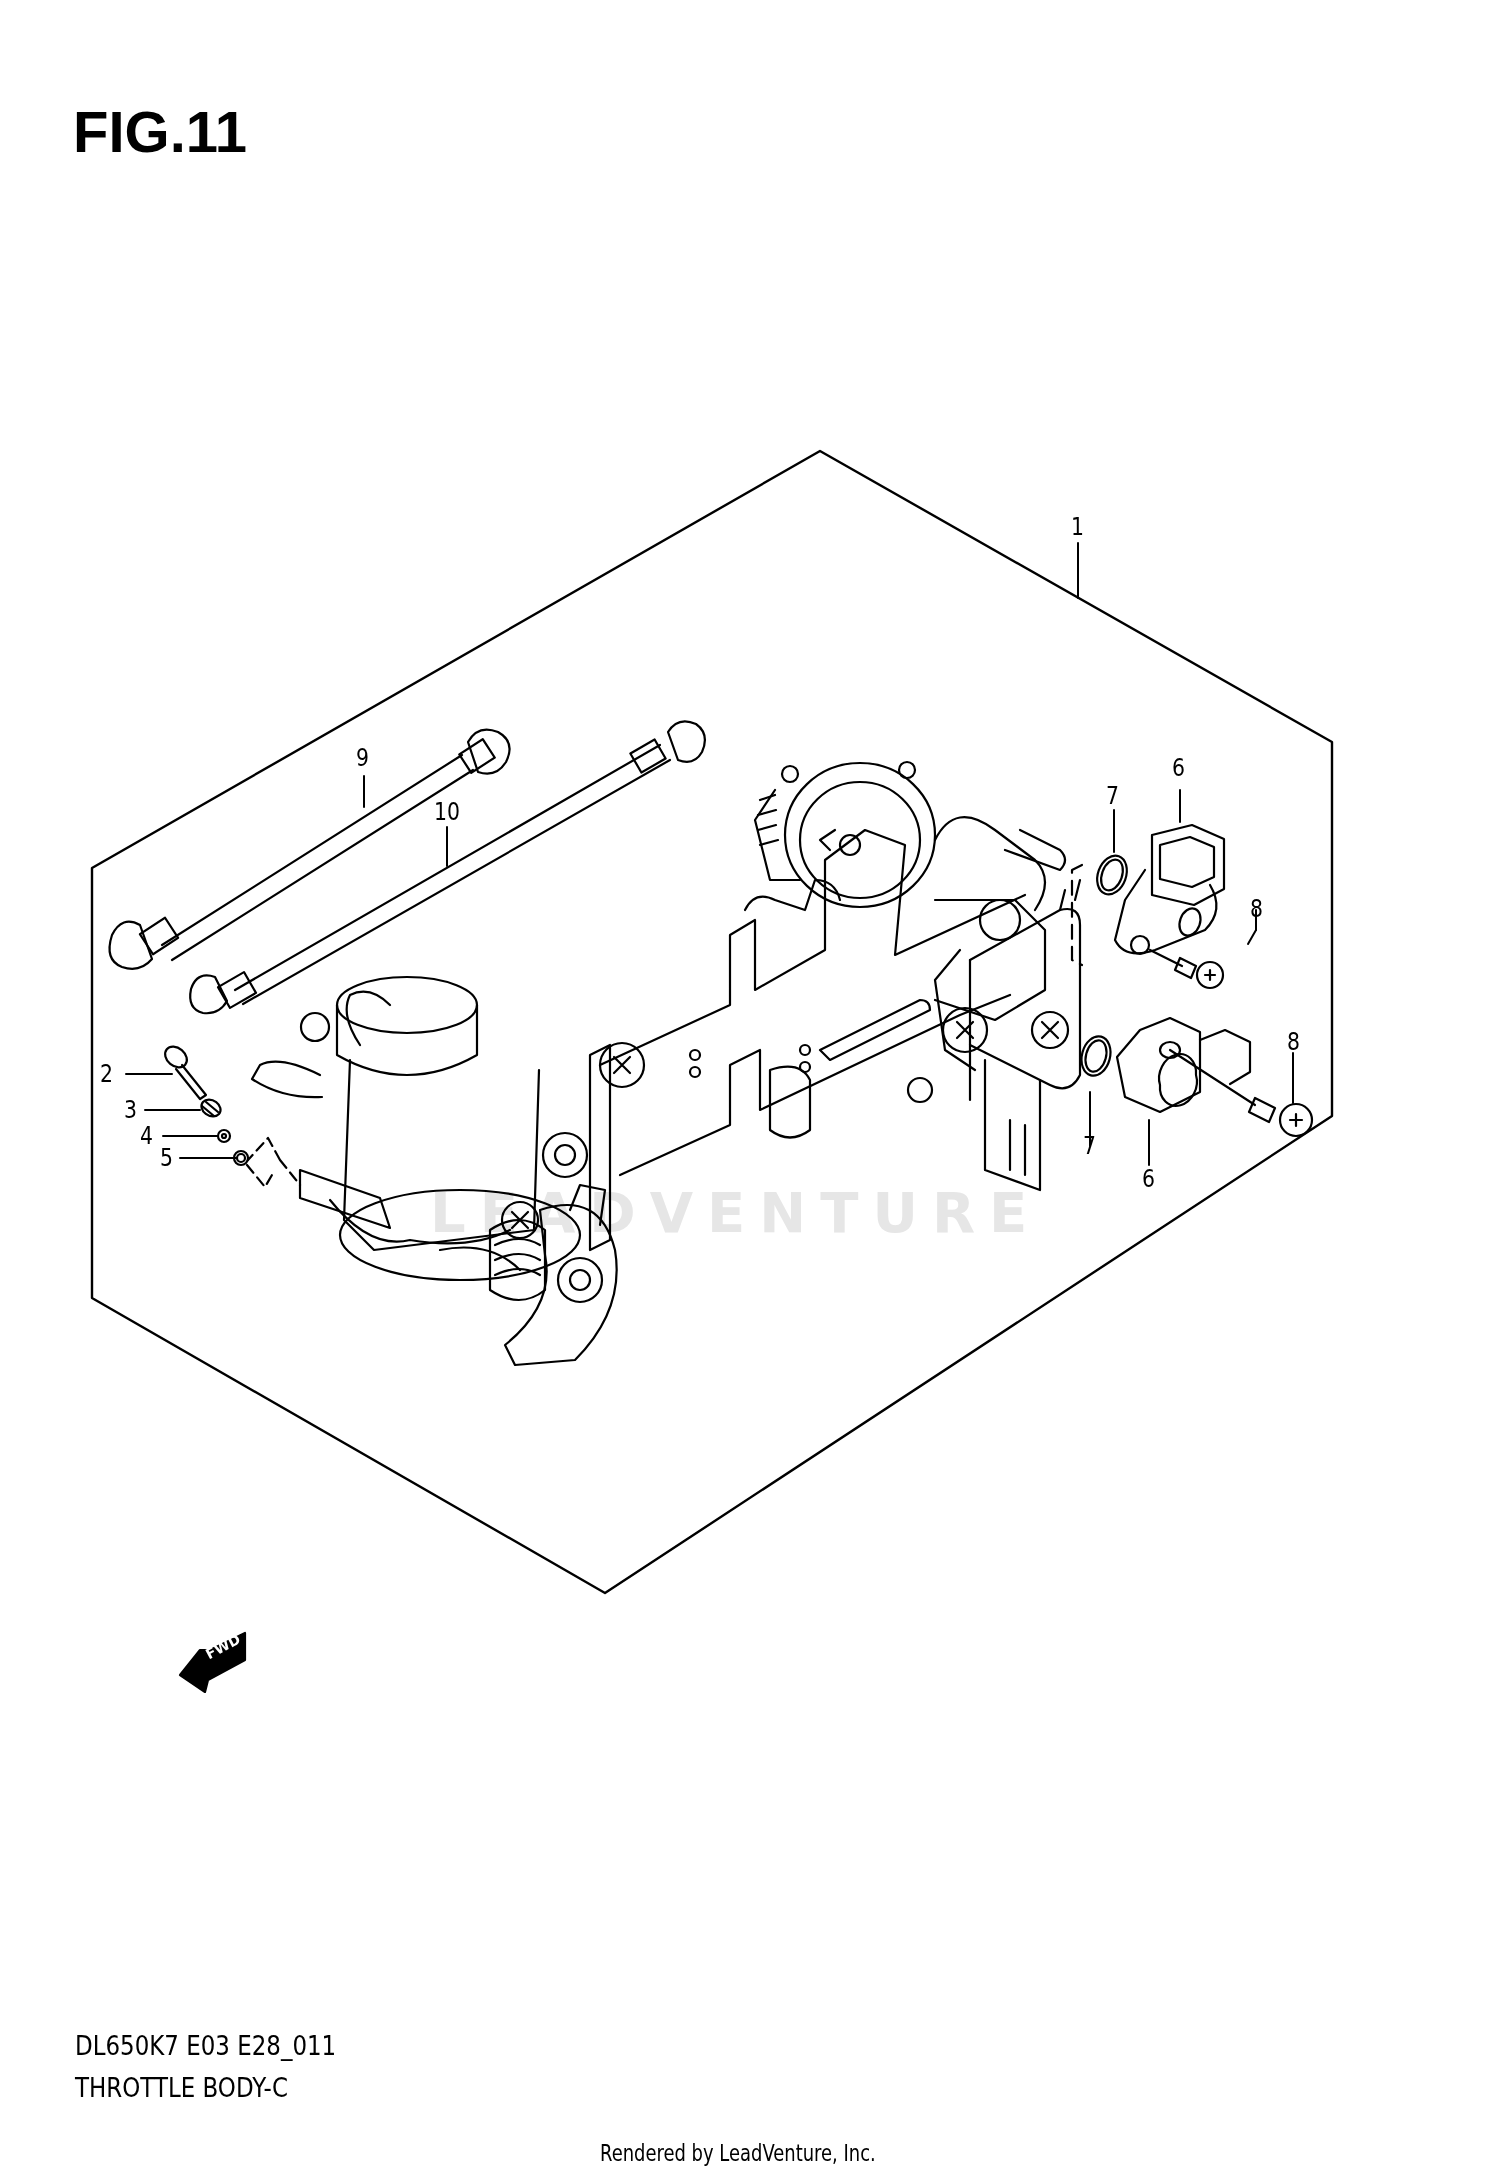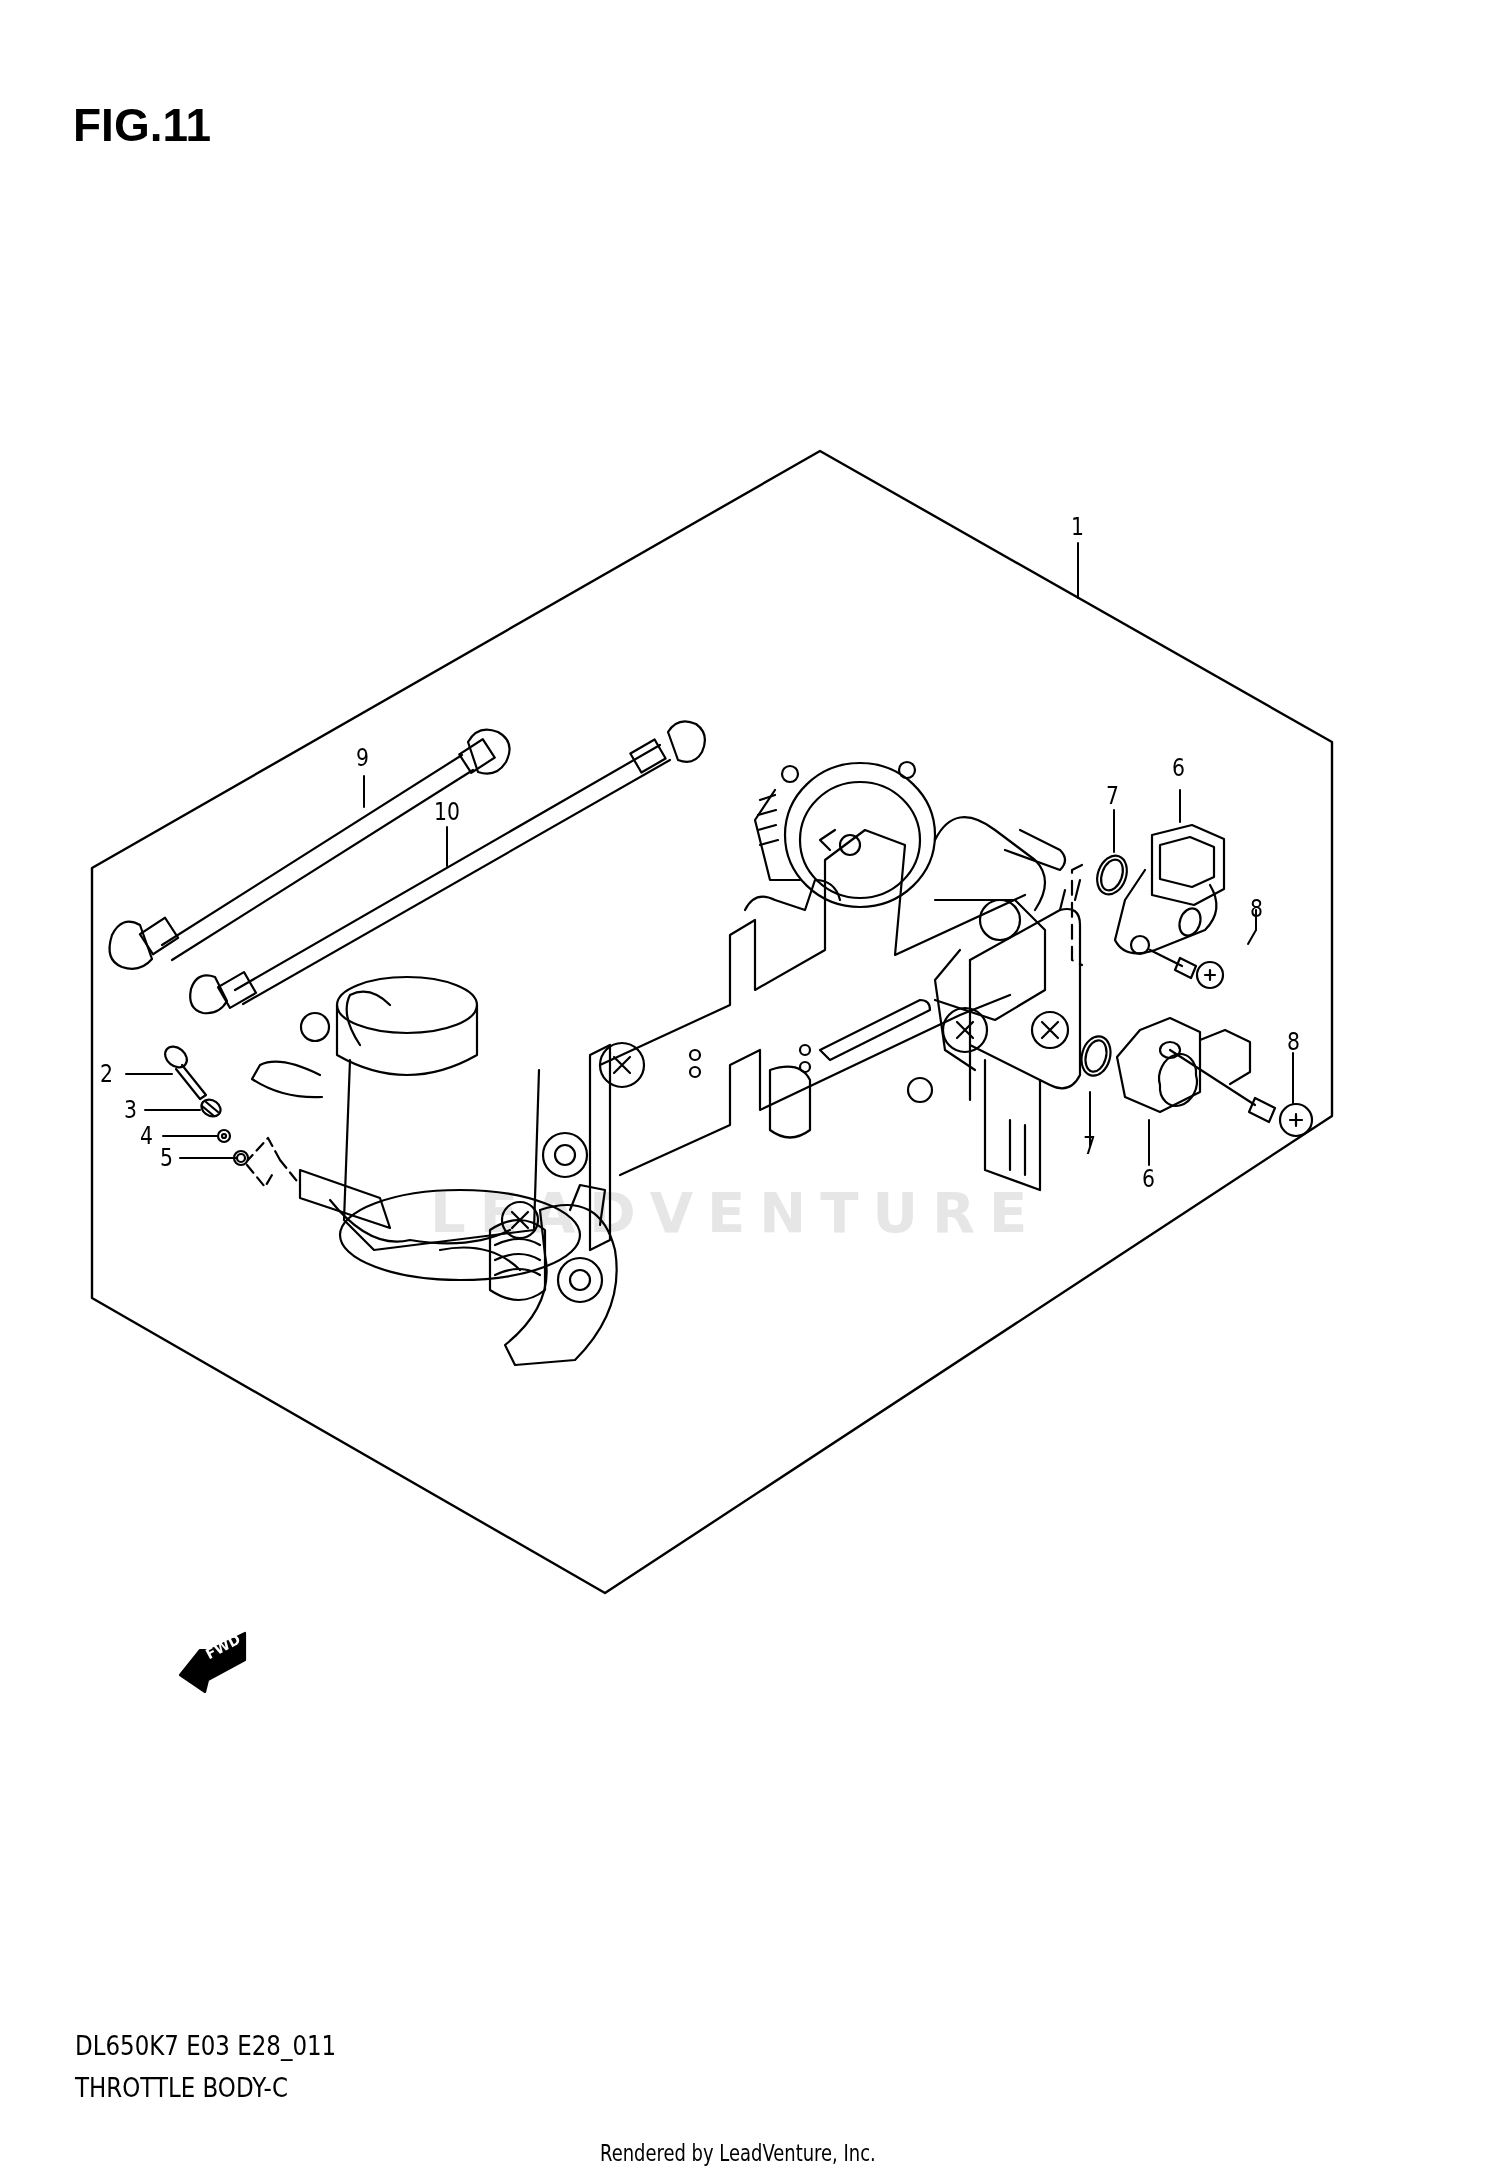--- a/index.html
+++ b/index.html
@@ -1,17 +1,17 @@
 <!DOCTYPE html>
 <html><head>
 <meta charset="utf-8">
 <style>
   html, body { margin:0; padding:0; background:#ffffff; }
   body { width:1500px; height:2172px; position:relative; overflow:hidden; font-family:"Liberation Sans", sans-serif; color:#000; }
-  .fig-title { position:absolute; left:73px; top:98px; font-size:46px; font-weight:bold; letter-spacing:0px; font-family:"Liberation Sans", sans-serif; }
+  .fig-title { position:absolute; left:73px; top:98px; font-size:58px; font-weight:bold; letter-spacing:0px; font-family:"Liberation Sans", sans-serif; }
   .diagram { position:absolute; left:0; top:0; width:1500px; height:2172px; }
   .callout { position:absolute; font-family:"DejaVu Sans", sans-serif; font-size:24px; line-height:24px; transform:scaleX(0.85); transform-origin:left top; }
   .watermark { position:absolute; left:430px; top:1180px; font-family:"DejaVu Sans", sans-serif; font-weight:bold; font-size:56px; letter-spacing:14px; color:#e6e6e6; }
   .footer-code { position:absolute; left:75px; top:2030px; font-family:"DejaVu Sans", sans-serif; font-size:27px; transform:scaleX(0.85); transform-origin:left top; }
   .footer-title { position:absolute; left:75px; top:2072px; font-family:"DejaVu Sans", sans-serif; font-size:27px; transform:scaleX(0.85); transform-origin:left top; }
   .rendered-by { position:absolute; left:600px; top:2140px; font-family:"DejaVu Sans", sans-serif; font-size:23px; transform:scaleX(0.78); transform-origin:left top; }
 </style>
 </head>
 <body>
 

